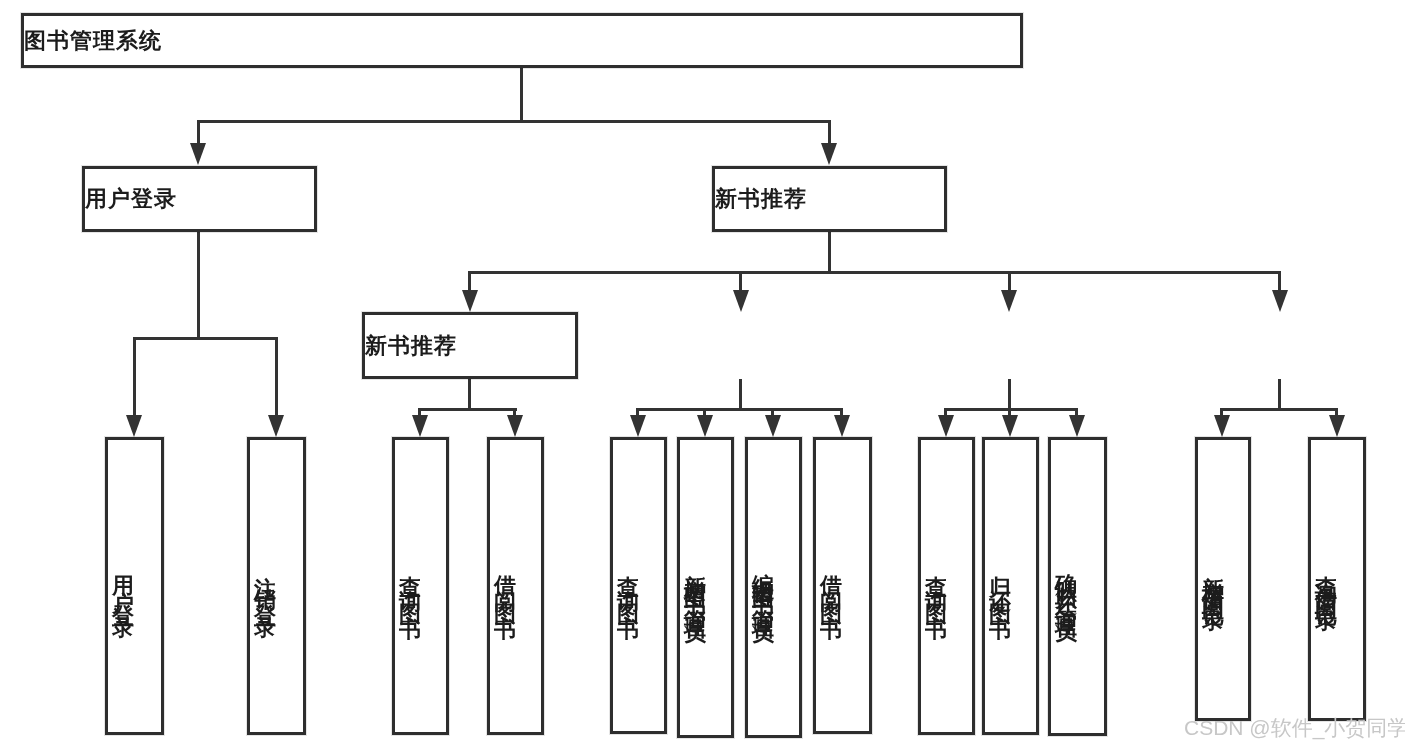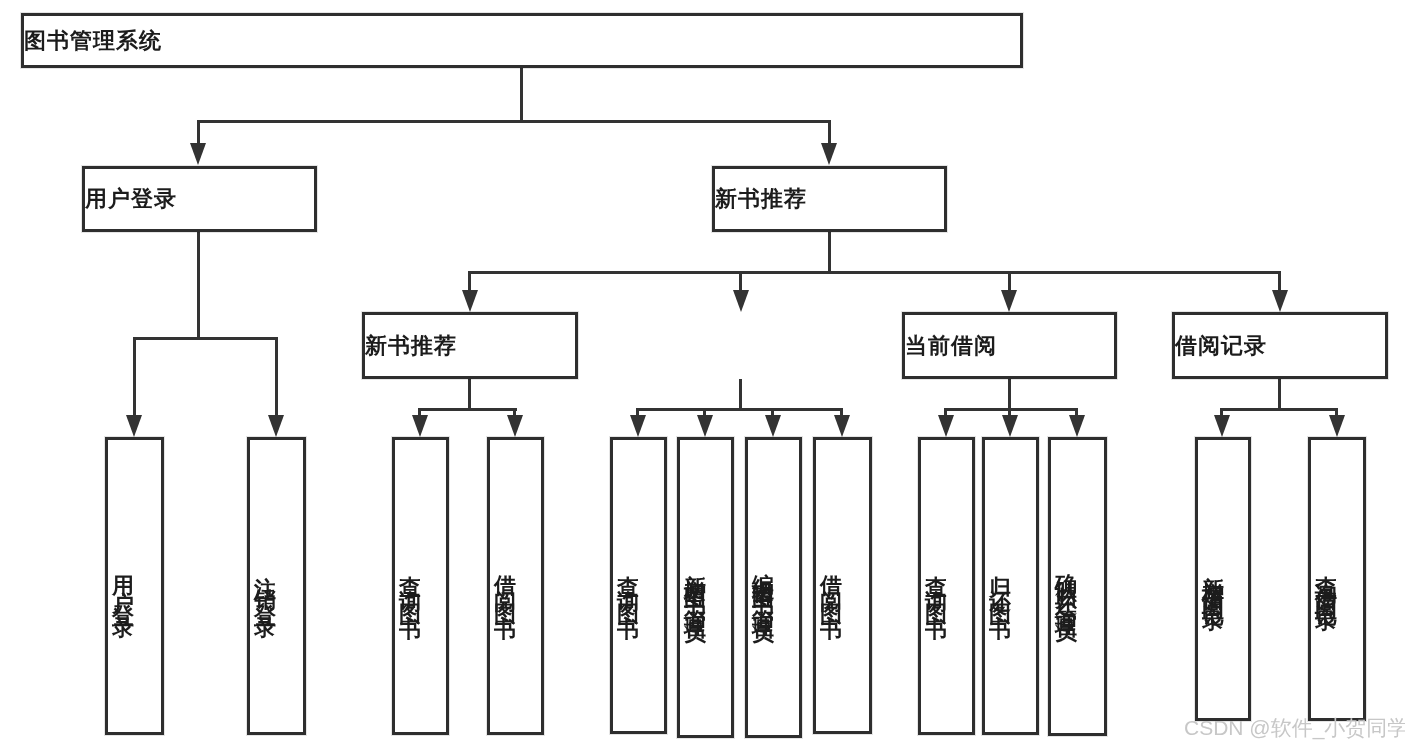--- a/index.html
+++ b/index.html
@@ -125,26 +125,20 @@
   <div class="box" style="left:82px;top:166px;width:235px;height:66px;">
     <span class="hlabel">用户登录</span>
   </div>
   <div class="box" style="left:712px;top:166px;width:235px;height:66px;">
     <span class="hlabel">新书推荐</span>
   </div>
 
   <div class="box" style="left:362px;top:312px;width:216px;height:67px;">
     <span class="hlabel">新书推荐</span>
   </div>
-  <div class="box" style="left:902px;top:312px;width:215px;height:67px;">
-    <span class="hlabel">当前借阅</span>
-  </div>
-  <div class="box" style="left:1172px;top:312px;width:216px;height:67px;">
-    <span class="hlabel">借阅记录</span>
-  </div>
 
   <div class="box" style="left:105px;top:437px;width:59px;height:298px;">
     <span class="vlabel">用户登录</span>
   </div>
   <div class="box" style="left:247px;top:437px;width:59px;height:298px;">
     <span class="vlabel">注销登录</span>
   </div>
 
   <div class="box" style="left:392px;top:437px;width:57px;height:298px;">
     <span class="vlabel">查询图书</span>

